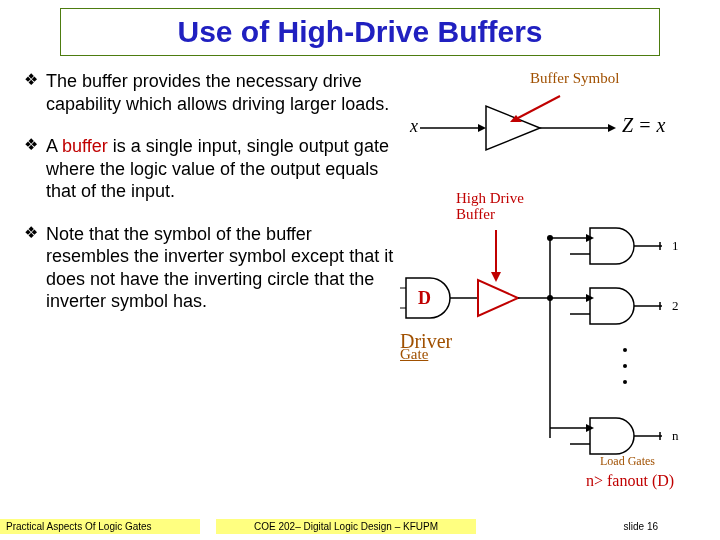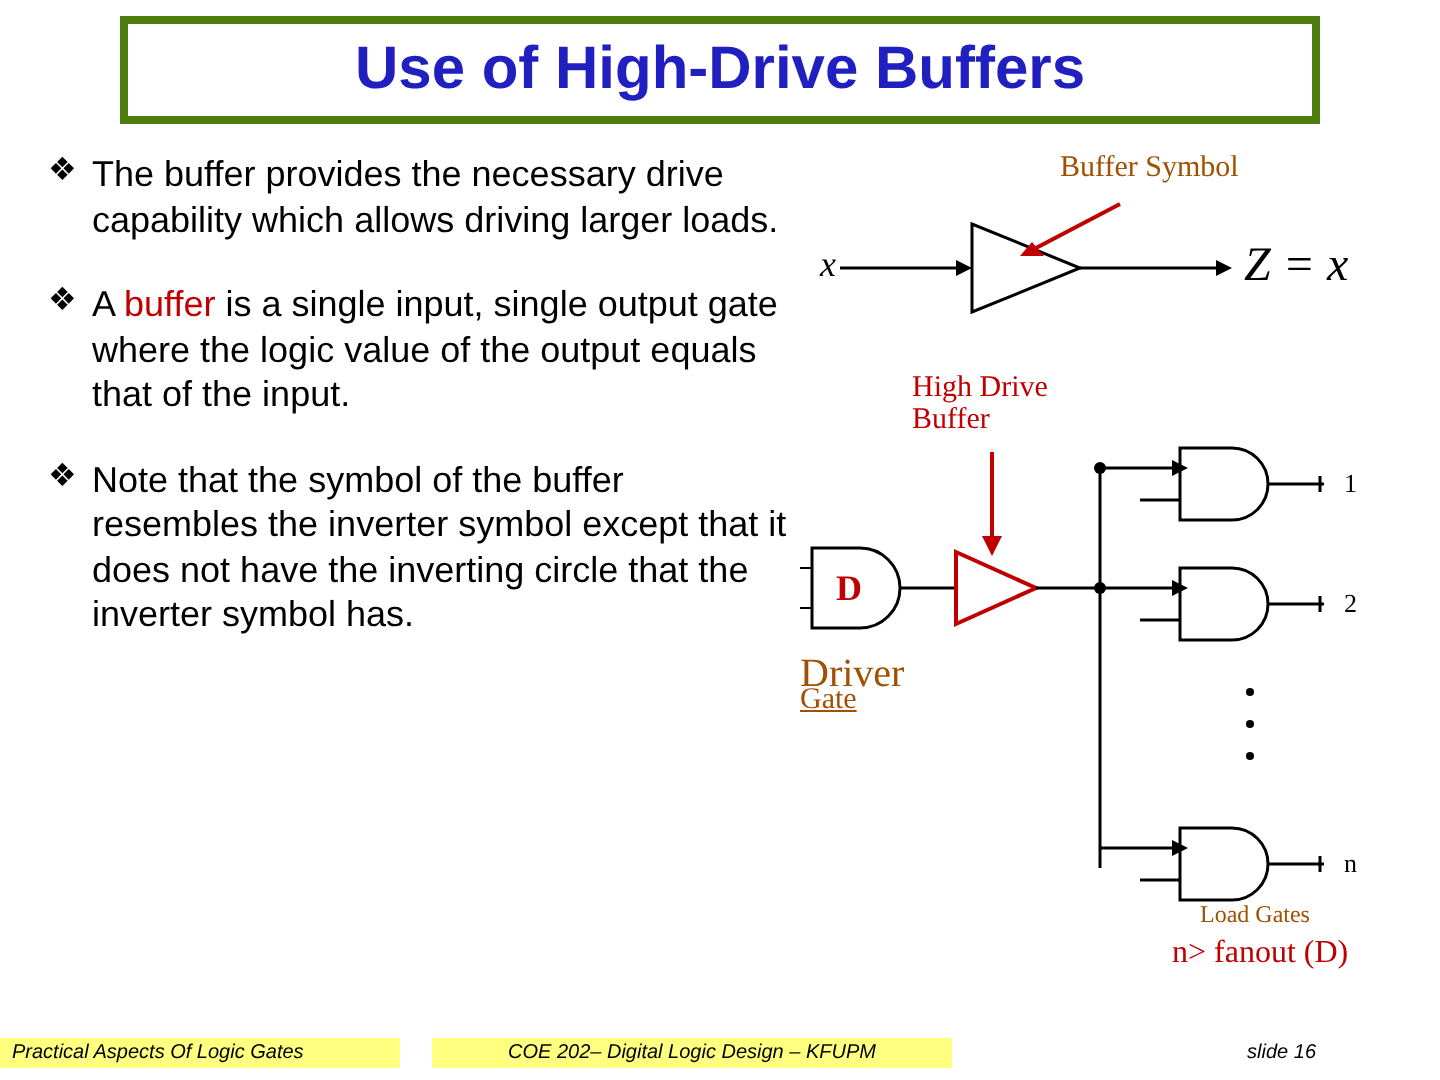--- a/index.html
+++ b/index.html
@@ -7,21 +7,21 @@
     width: 720px; height: 540px;
     background: #fff;
     font-family: Arial, Helvetica, sans-serif;
     position: relative;
     overflow: hidden;
   }
   .titlebar {
     width: 600px;
     margin: 8px auto 0 auto;
     background: #fff;
-    border: 4px solid #4d7c0f;
+    border: 1px solid #4d7c0f;
     padding: 6px 10px;
     text-align: center;
   }
   .titlebar h1 {
     font-family: "Comic Sans MS", cursive, sans-serif;
     font-weight: bold;
     font-size: 30px;
     color: #2020c0;
   }
   .content {
@@ -47,21 +47,20 @@
     color: #000;
   }
   .red { color: #c00000; }
   .footer {
     position: absolute;
     left: 0; bottom: 6px;
     width: 668px;
     display: flex;
     align-items: flex-end;
     font-size: 10px;
-    font-style: italic;
     color: #000;
   }
   .footer .left {
     background: #ffff80;
     padding: 2px 6px;
     width: 200px;
   }
   .footer .mid {
     background: #ffff80;
     padding: 2px 6px;
@@ -114,24 +113,24 @@
 
         <polygon points="86,18 86,62 140,40" fill="none" stroke="#000" stroke-width="1.5"></polygon>
 
         <line x1="140" y1="40" x2="210" y2="40" stroke="#000" stroke-width="1.5"></line>
         <polygon points="208,36 216,40 208,44" fill="#000"></polygon>
 
         <line x1="160" y1="8" x2="118" y2="30" stroke="#c00000" stroke-width="2"></line>
         <polygon points="116,27 110,34 122,34" fill="#c00000"></polygon>
       </svg>
       <span class="lbl black" style="left:10px;top:46px;font-size:18px;font-style:italic;">x</span>
-      <span class="lbl black" style="left:222px;top:44px;font-size:24px;font-style:italic;">Z = x</span>
+      <span class="lbl black" style="left:222px;top:44px;font-size:20px;font-style:italic;">Z = x</span>
     </div>
 
-    <div style="position:relative;height:290px;margin-top:10px;">
+    <div style="position:relative;height:290px;margin-top:20px;">
       <span class="lbl red" style="left:56px;top:0;font-size:15px;">High Drive</span>
       <span class="lbl red" style="left:56px;top:16px;font-size:15px;">Buffer</span>
 
       <svg width="300" height="260" style="position:absolute;left:0;top:28px;">
 
         <path d="M 6 60 L 6 100 L 30 100 A 20 20 0 0 0 30 60 Z" fill="none" stroke="#000" stroke-width="1.5"></path>
         <line x1="-4" y1="70" x2="6" y2="70" stroke="#000" stroke-width="1"></line>
         <line x1="-4" y1="90" x2="6" y2="90" stroke="#000" stroke-width="1"></line>
 
         <line x1="50" y1="80" x2="78" y2="80" stroke="#000" stroke-width="1.5"></line>

